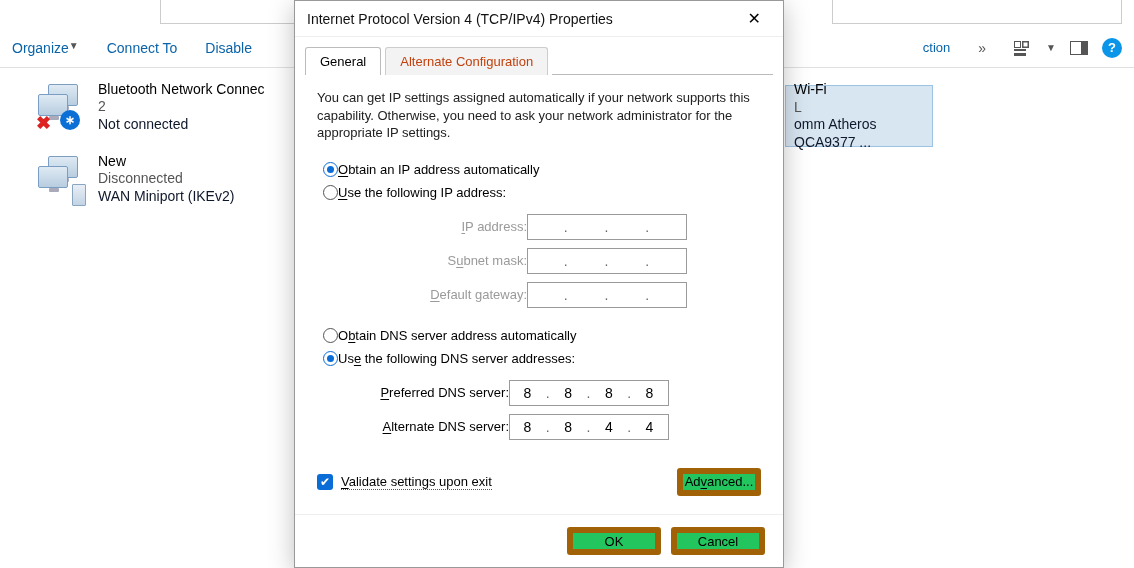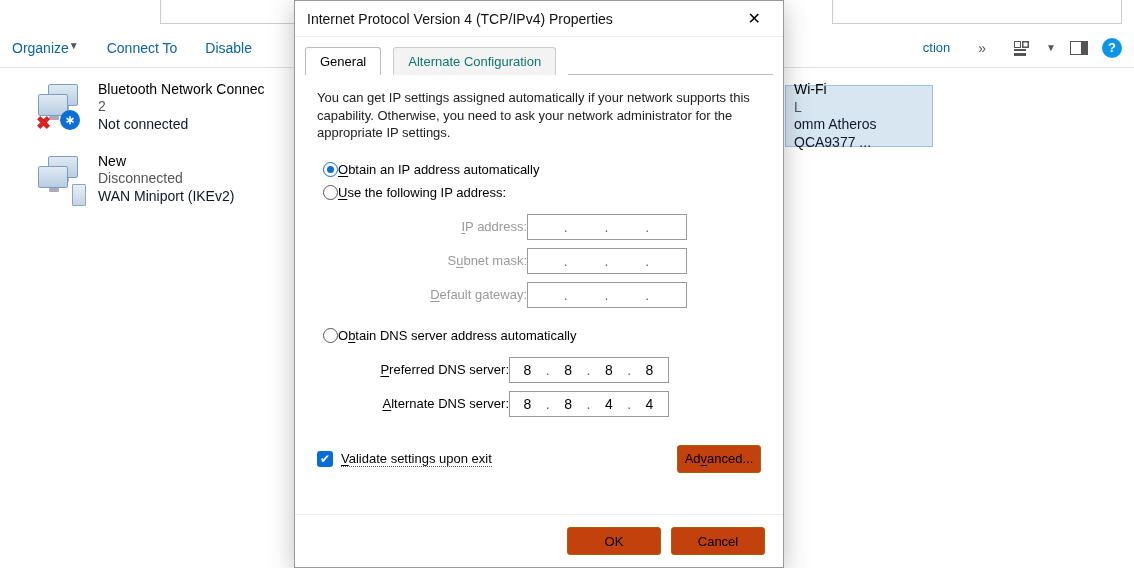--- a/index.html
+++ b/index.html
@@ -42,23 +42,23 @@
 .bt-badge{position:absolute;bottom:-2px;right:8px;width:20px;height:20px;border-radius:50%;background:#0b6fd6;color:#fff;display:flex;align-items:center;justify-content:center;font-size:12px;font-weight:bold;}
 .x-badge{position:absolute;bottom:-4px;left:-2px;width:16px;height:16px;color:#d22;font-size:18px;font-weight:bold;line-height:14px;}
 .srv-badge{position:absolute;bottom:-6px;right:2px;width:14px;height:22px;background:linear-gradient(#e8eef6,#c3d4e4);border:1px solid #8aa5bf;border-radius:1px;}
 
 
 .dialog { position:absolute; top:0; left:294px; width:490px; height:568px; background:#fff; border:1px solid #999; box-shadow:0 6px 24px rgba(0,0,0,0.25); display:flex; flex-direction:column;}
 .titlebar{height:36px;display:flex;align-items:center;padding:0 12px;border-bottom:1px solid #eee;gap:43px;}
 .titlebar .title{flex:1;font-size:14px;color:#111;}
 .close-x{font-size:16px;padding:4px 10px;cursor:default;}
 
-.tabs{display:flex;padding:10px 10px 0 10px;gap:12px;}
+.tabs{display:flex;padding:10px 10px 0 10px;gap:4px;}
 .tab{padding:6px 14px;border:1px solid #bbb;border-bottom:none;background:#fff;font-size:13px;border-radius:3px 3px 0 0;position:relative;}
-.tab.inactive{background:#f3f3f3;border-color:#ccc;color:#0f766e;}
+.tab.inactive{background:#f3f3f3;border-color:#ccc;color:#c2410c;}
 .tab.active{z-index:2;background:#fff;}
 .tab-sep{flex:1;border-bottom:1px solid #bbb;}
 
 .body{padding:14px 22px 10px 22px;flex:1;display:flex;flex-direction:column;}
 .intro{font-size:13px;color:#222;line-height:1.35;margin-bottom:16px;}
 
 .radio-row{display:flex;align-items:center;margin:4px 0;padding-left:6px;}
 .radio{width:15px;height:15px;border-radius:50%;border:1.5px solid #555;display:flex;align-items:center;justify-content:center;}
 .radio.checked{border-color:#0a6cd6;}
 .radio.checked::after{content:"";width:7px;height:7px;border-radius:50%;background:#0a6cd6;}
@@ -70,21 +70,21 @@
 .ipbox{width:160px;height:26px;border:1px solid #9a9a9a;background:#fff;display:flex;align-items:center;justify-content:space-evenly;font-family:Consolas,monospace;font-size:14px;letter-spacing:1px;}
 .ipbox.disabled{color:#777;background:#fff;}
 .ipbox .dot{color:#666;}
 .ipbox .oct{min-width:26px;text-align:center;}
 
 .checkbox-row{display:flex;align-items:center;gap:8px;margin-top:18px;}
 .cb{width:16px;height:16px;border-radius:3px;background:#0a6cd6;display:flex;align-items:center;justify-content:center;color:#fff;font-size:12px;}
 .cb-label{font-size:13px;border-bottom:1px dotted #555;}
 
 .adv-row{display:flex;justify-content:flex-end;margin-top:-22px;}
-.btn{min-width:84px;height:28px;border:1px solid #a16207;background:#c2410c;border-radius:3px;font-size:13px;display:flex;align-items:center;justify-content:center;cursor:default;}
+.btn{min-width:84px;height:28px;border:6px solid #a16207;background:#22c55e;border-radius:3px;font-size:13px;display:flex;align-items:center;justify-content:center;cursor:default;}
 
 .dlg-buttons{display:flex;justify-content:flex-end;gap:10px;padding:12px 18px;border-top:1px solid #eee;}
 
 .u{text-decoration:underline;text-decoration-style:solid;text-underline-offset:2px;}
 
 .chevrons{font-size:14px;color:#555;}
 </style>
 </head>
 <body>
 
@@ -214,20 +214,24 @@
             <span class="dot">.</span>
             <span class="oct"></span>
           </div>
       </div>
     </div>
 
     <div class="radio-row">
       <div class="radio"></div>
       <span><span>O</span><span class="u">b</span><span>tain DNS server address automatically</span></span>
     </div>
+    <div class="radio-row">
+      <div class="radio checked"></div>
+      <span><span>Us</span><span class="u">e</span><span> the following DNS server addresses:</span></span>
+    </div>
 
     <div class="field-grid" style="margin-left:6px;">
       <div class="field-row">
         <div class="lbl"><span class="u">P</span><span>referred DNS server:</span></div>
         <div class="ipbox">
           <span class="oct">8</span>
             <span class="dot">.</span>
           <span class="oct">8</span>
             <span class="dot">.</span>
           <span class="oct">8</span>

